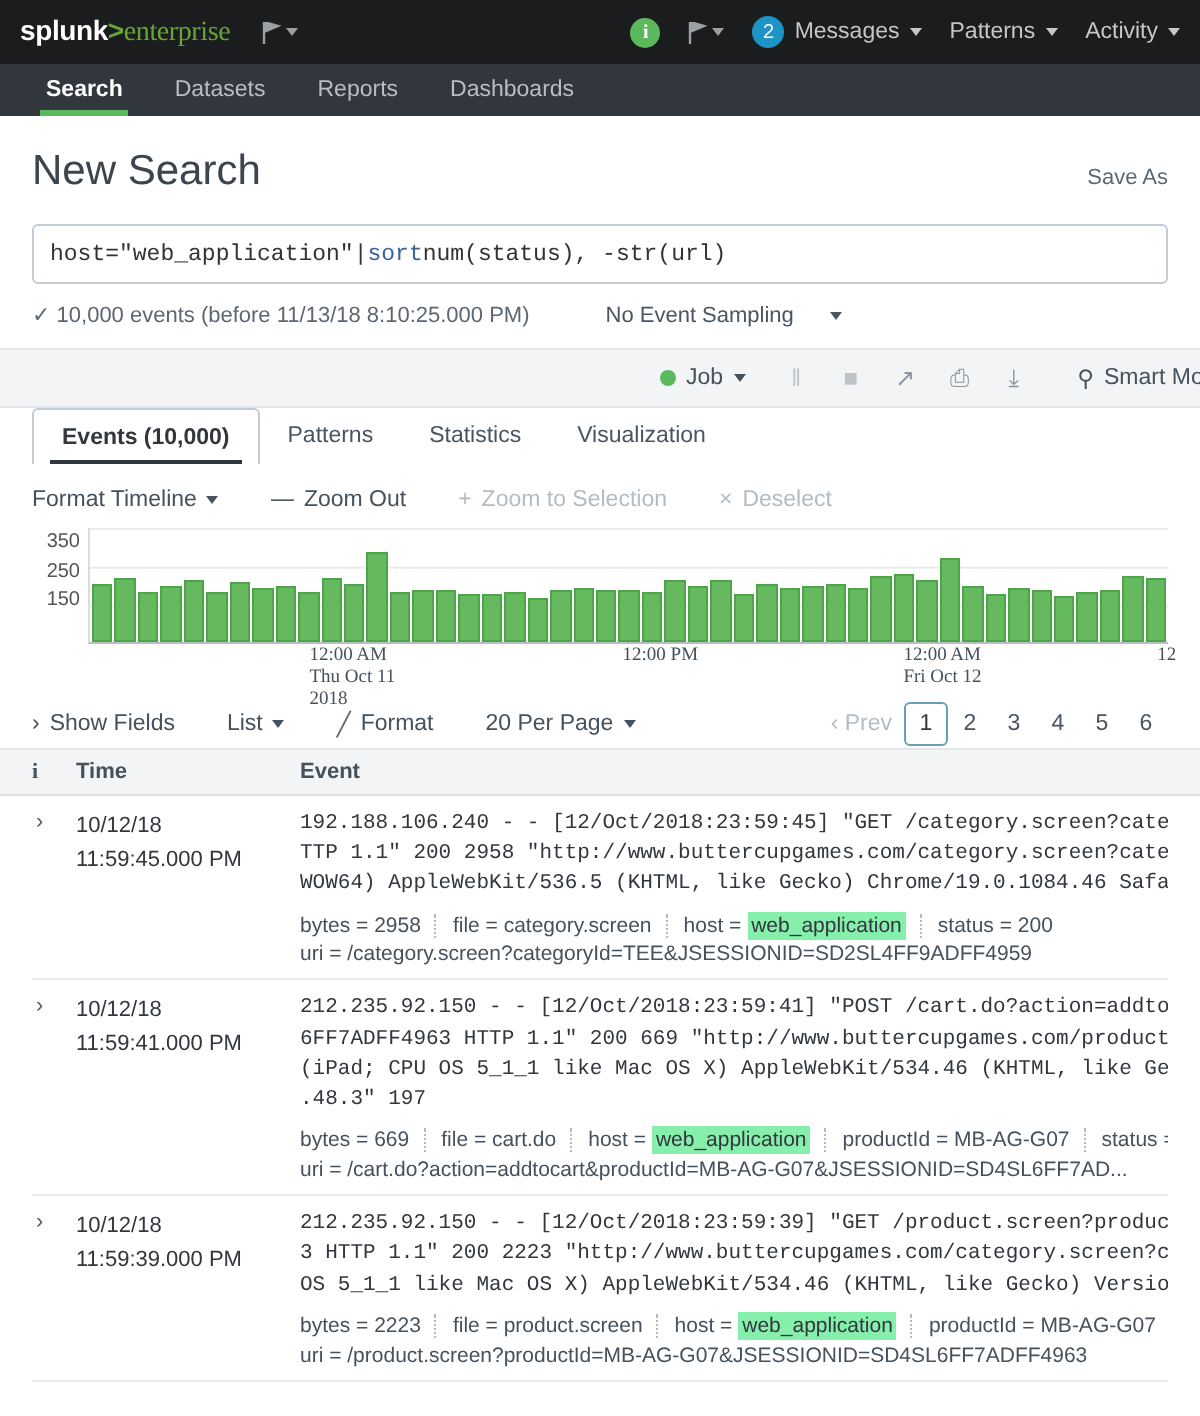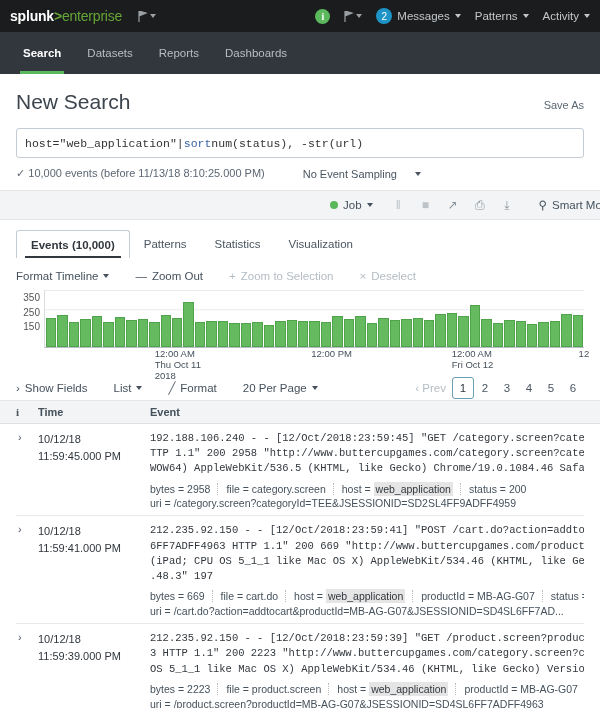--- a/index.html
+++ b/index.html
@@ -12,41 +12,41 @@
 
   
   .topbar {
     height: 32px; background: #1b1c1d;
     display: flex; align-items: center;
     padding: 0 10px;
     color: #cfd2d4;
   }
   .logo { font-size: 14px; font-weight: 700; color: #ffffff; letter-spacing: -0.2px; }
   .logo .gt { color: #65a637; font-weight: 700; }
-  .logo .ent { color: #65a637; font-weight: 400; }
+  .logo .ent { color: #65a637; font-weight: 400; font-family: Liberation Serif, serif; }
   .flag-icon { margin-left: 16px; display:flex; align-items:center; gap:2px; color:#9aa0a4; }
   .topbar-right { margin-left: auto; display: flex; align-items: center; gap: 14px; font-size: 11.5px; }
   .info-dot {
     width: 15px; height: 15px; border-radius: 50%;
     background: #5cb85c; color: #fff;
     font-size: 10px; font-weight: bold;
     display: flex; align-items: center; justify-content: center;
     font-family: "Liberation Serif", serif;
   }
   .msg-badge {
     width: 16px; height: 16px; border-radius: 50%;
     background: #1e93c6; color: #fff; font-size: 10px;
     display: flex; align-items: center; justify-content: center;
   }
   .nav-item { display: flex; align-items: center; gap: 5px; color: #c3c7ca; cursor: pointer; }
   .caret { width:0;height:0;border-left:3.5px solid transparent;border-right:3.5px solid transparent;border-top:4px solid currentColor; display:inline-block; }
 
   
   .appnav {
-    height: 42px; background: #31373d;
+    height: 26px; background: #31373d;
     display: flex; align-items: stretch;
     padding: 0 10px; font-size: 11.5px;
   }
   .appnav-item {
     display: flex; align-items: center; padding: 0 13px;
     color: #b9bec2; cursor: pointer; position: relative;
   }
   .appnav-item.active { color: #ffffff; font-weight: bold; }
   .appnav-item.active::after {
     content:''; position: absolute; bottom: 0; left: 10px; right: 10px;
@@ -85,21 +85,21 @@
     margin-left: -16px; margin-right: -16px; padding-left: 330px;
     gap: 0px;
   }
   .job-group { display:flex; align-items:center; gap:5px; cursor:pointer; }
   .green-dot { width:8px;height:8px;border-radius:50%;background:#5cb85c; }
   .jobicon { width: 28px; text-align:center; color:#8b949c; font-size:12px; cursor:pointer; }
   .jobicon.dis { color:#bcc3c9; }
   .smartmode { margin-left: 18px; display:flex; align-items:center; gap:5px; color:#45515c; cursor:pointer; overflow:hidden; white-space:nowrap; }
 
   
-  .restabs { display:flex; align-items:stretch; margin-top: 10px; height: 28px; font-size: 11.5px; }
+  .restabs { display:flex; align-items:stretch; height: 28px; font-size: 11.5px; }
   .restab {
     display:flex; align-items:center; padding: 0 14px;
     color:#4a5561; cursor:pointer; position:relative;
   }
   .restab.active {
     border:1px solid #c3cbd4; border-bottom:none;
     border-radius: 3px 3px 0 0; background:#fff; font-weight:bold; color:#31373d;
   }
   .restab.active::after {
     content:''; position:absolute; left:8px; right:8px; bottom:0px; height:2px; background:#31373d;
@@ -120,21 +120,21 @@
   .tl-ylabel { position:absolute; right:2px; transform: translateY(-50%); }
   .tl-plot {
     position:absolute; left:28px; right:0; top:0; height:58px;
     border-left:1px solid #d9dde0; border-bottom:1px solid #b9bec2;
     display:flex; align-items:flex-end; gap:1px; padding: 0 1px;
     background-image: linear-gradient(to bottom, #e8ebed 1px, transparent 1px);
     background-size: 100% 19.33px;
   }
   .bar { flex: 1 1 auto; background:#65b95f; border:0.5px solid #4fa34a; }
   .tl-xaxis { position:absolute; left:28px; right:0; top:59px; height:19px; font-size:9.5px; color:#45515c; }
-  .tl-tick { position:absolute; top:0; line-height:1.15; white-space:nowrap; }
+  .tl-tick { position:absolute; top:0; line-height:1.15; white-space:nowrap;font-family:Liberation Serif, serif; }
   .tl-tick .ln2, .tl-tick .ln3 { display:block; }
 
   
   .resbar {
     margin-top: 8px; display:flex; align-items:center;
     font-size: 11.5px; color:#45515c; gap: 26px; height: 24px;
   }
   .resbar-item { display:flex; align-items:center; gap:5px; cursor:pointer; }
   .pager { margin-left:auto; display:flex; align-items:center; gap:0px; }
   .pg { min-width: 22px; height: 22px; display:flex; align-items:center; justify-content:center; color:#4a5561; cursor:pointer; font-size:11.5px; }
@@ -156,21 +156,21 @@
   .ev-caret { width:22px; color:#4a5561; font-size:11px; padding-left:2px; }
   .ev-time { width:112px; font-size:11px; color:#31373d; line-height:1.5; }
   .ev-body { flex:1; min-width:0; }
   .ev-raw {
     font-family:"Liberation Mono", monospace; font-size:10.5px;
     color:#31373d; line-height: 1.45; white-space: nowrap; overflow:hidden;
   }
   .ev-fields { margin-top:4px; font-size:10.5px; color:#45515c; line-height:1.6; white-space:nowrap; overflow:hidden; }
   .fld { display:inline; }
   .fld + .fld { border-left:1px dotted #b4bcc3; margin-left:7px; padding-left:8px; }
-  .hl { background:#e5e5e5; padding:1px 2px; color:#31373d; }
+  .hl { background:#86efac; padding:1px 2px; color:#31373d; }
   .ev-uri { font-size:10.5px; color:#45515c; white-space:nowrap; overflow:hidden; }
 </style>
 </head>
 <body>
 
 <div class="topbar">
   <div class="logo">
     <span>splunk</span><span class="gt">&gt;</span><span class="ent">enterprise</span>
   </div>
   <div class="flag-icon">

